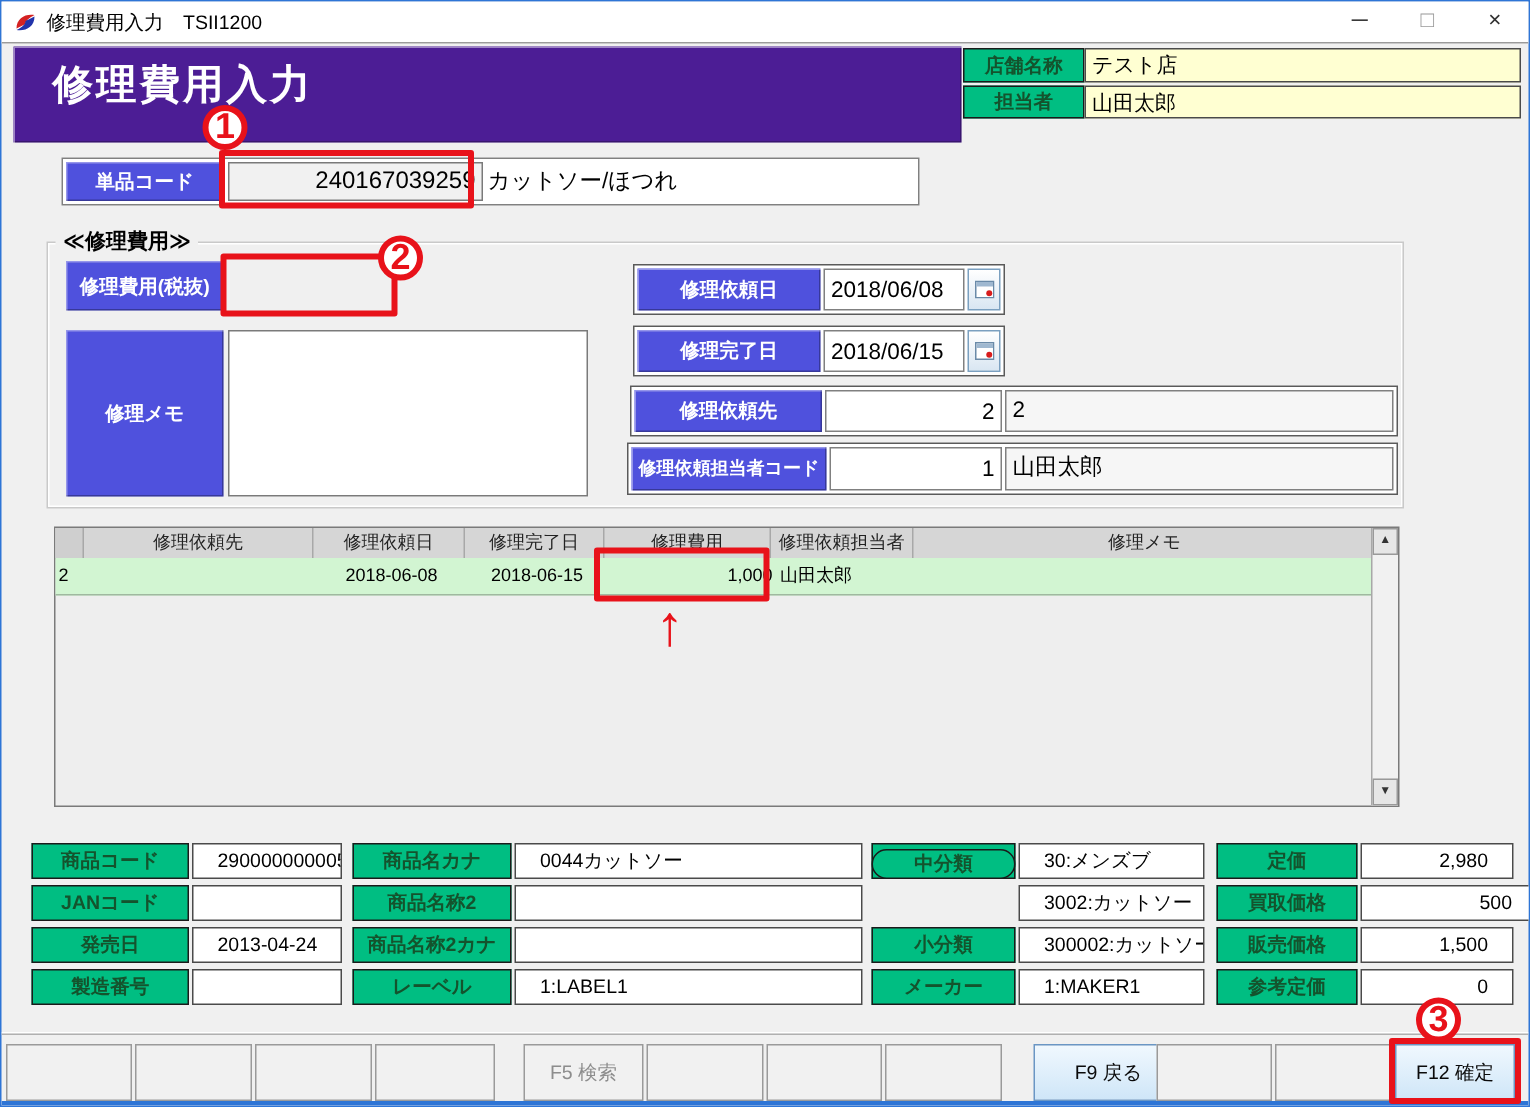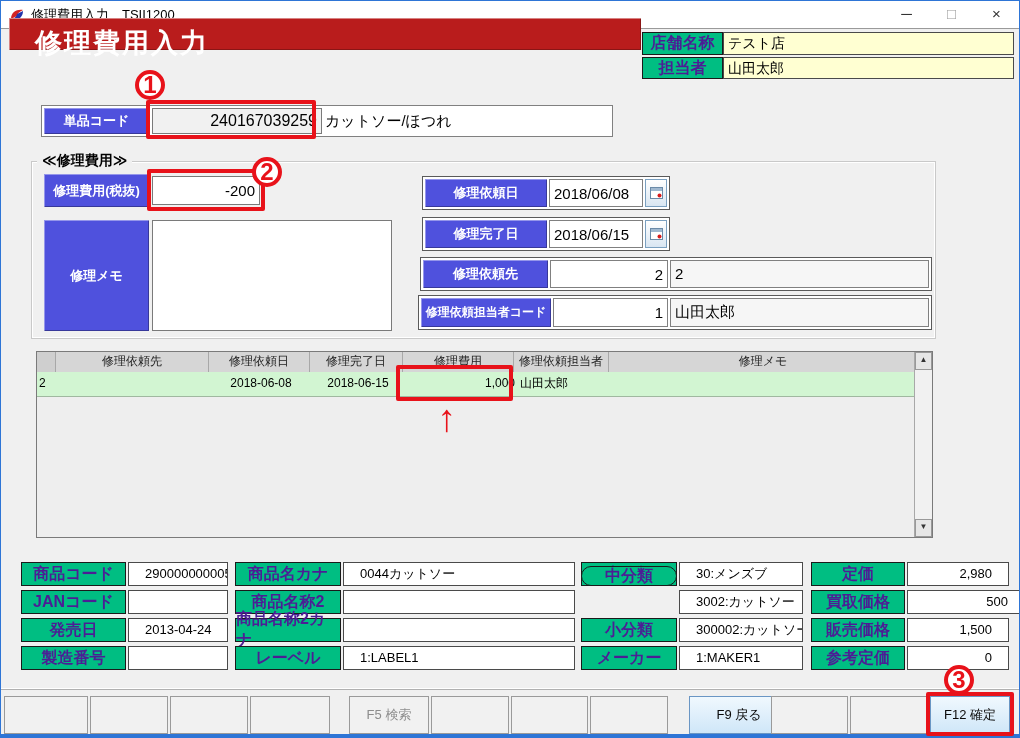--- a/index.html
+++ b/index.html
@@ -5,24 +5,24 @@
   html,body{margin:0;padding:0;background:#c8c8c8;}
   .window{position:relative;width:1020px;height:738px;background:#f0f0f0;
     border:1px solid #2e75d6;box-sizing:border-box;overflow:hidden;
     font-family:"Liberation Sans","DejaVu Sans",sans-serif;color:#000;}
   .abs{position:absolute;box-sizing:border-box;}
   
   .titlebar{left:0;top:0;right:0;height:28px;background:#fff;border-bottom:1px solid #9a9a9a;}
   .title-text{left:30px;top:0;height:28px;line-height:28px;font-size:13px;}
   .winctl{top:0;height:28px;width:45px;text-align:center;line-height:26px;font-size:15px;color:#333;cursor:default;}
   
-  .headerbar{left:8px;top:17px;width:632px;height:32px;background:#b91c1c;
+  .headerbar{left:8px;top:30px;width:632px;height:64px;background:#4c1d95;
     box-shadow:inset 1px 1px 0 rgba(255,255,255,.45), inset -1px -1px 0 rgba(0,0,0,.25);}
   .headerbar span{display:block;padding:7px 0 0 26px;color:#fff;font-size:27px;font-weight:bold;letter-spacing:2px;}
-  .glabel{background:#00be82;color:#4c1d95;font-weight:bold;font-size:16px;border:1px solid #1a1a1a;
+  .glabel{background:#00be82;color:#14532d;font-weight:bold;font-size:13px;border:1px solid #1a1a1a;
     display:flex;align-items:center;justify-content:center;}
   .yfield{background:#ffffd2;border:1px solid #4a4a4a;font-size:14px;line-height:20px;padding-left:4px;}
   .blabel{background:#4f51dd;color:#fff;font-weight:bold;font-size:13px;
     box-shadow:inset 1px 1px 0 rgba(255,255,255,.4), inset -1px -1px 0 rgba(0,0,0,.3);
     display:flex;align-items:center;justify-content:center;}
   .field{border:1px solid #7a7a7a;background:#fff;font-size:15px;}
   input.field{padding:0 4px;font-family:inherit;}
   .ro{background:#f1f1f1;}
   
   .groupbox{left:30px;top:160px;width:905px;height:178px;border:1px solid #c9c9c9;
@@ -89,21 +89,20 @@
 
   <div class="abs" style="left:40px;top:104px;width:572px;height:32px;background:#fff;border:1px solid #808080;display:flex;padding:2px;gap:3px;">
     <div class="blabel" style="width:105px;">単品コード</div>
     <input class="field ro" style="width: 160px; text-align: right; font-size: 16px;" value="240167039259">
     <div style="flex:1;font-size:15px;line-height:26px;">カットソー/ほつれ</div>
   </div>
 
   <div class="abs groupbox">
 
     <div class="blabel abs" style="left:12px;top:12px;width:105px;height:33px;">修理費用(税抜)</div>
-    <input class="field abs" style="left: 120px; top: 14px; width: 108px; height: 29px; text-align: right;" value="-200">
 
     <div class="blabel abs" style="left:12px;top:58px;width:105px;height:111px;">修理メモ</div>
     <div class="field abs" style="left:120px;top:58px;width:240px;height:111px;"></div>
 
     <div class="rowbox abs" style="left:390px;top:14px;width:248px;height:34px;">
       <div class="blabel" style="width:122px;">修理依頼日</div>
       <input class="field" style="flex: 1 1 0%; width: 60px; border: 1px solid rgb(128, 128, 128);" value="2018/06/08">
       <div class="calbtn">
         <svg width="13" height="12" viewBox="0 0 13 12">
           <rect x="0.5" y="0.5" width="12" height="11" fill="#fff" stroke="#6a8aa8"></rect>

